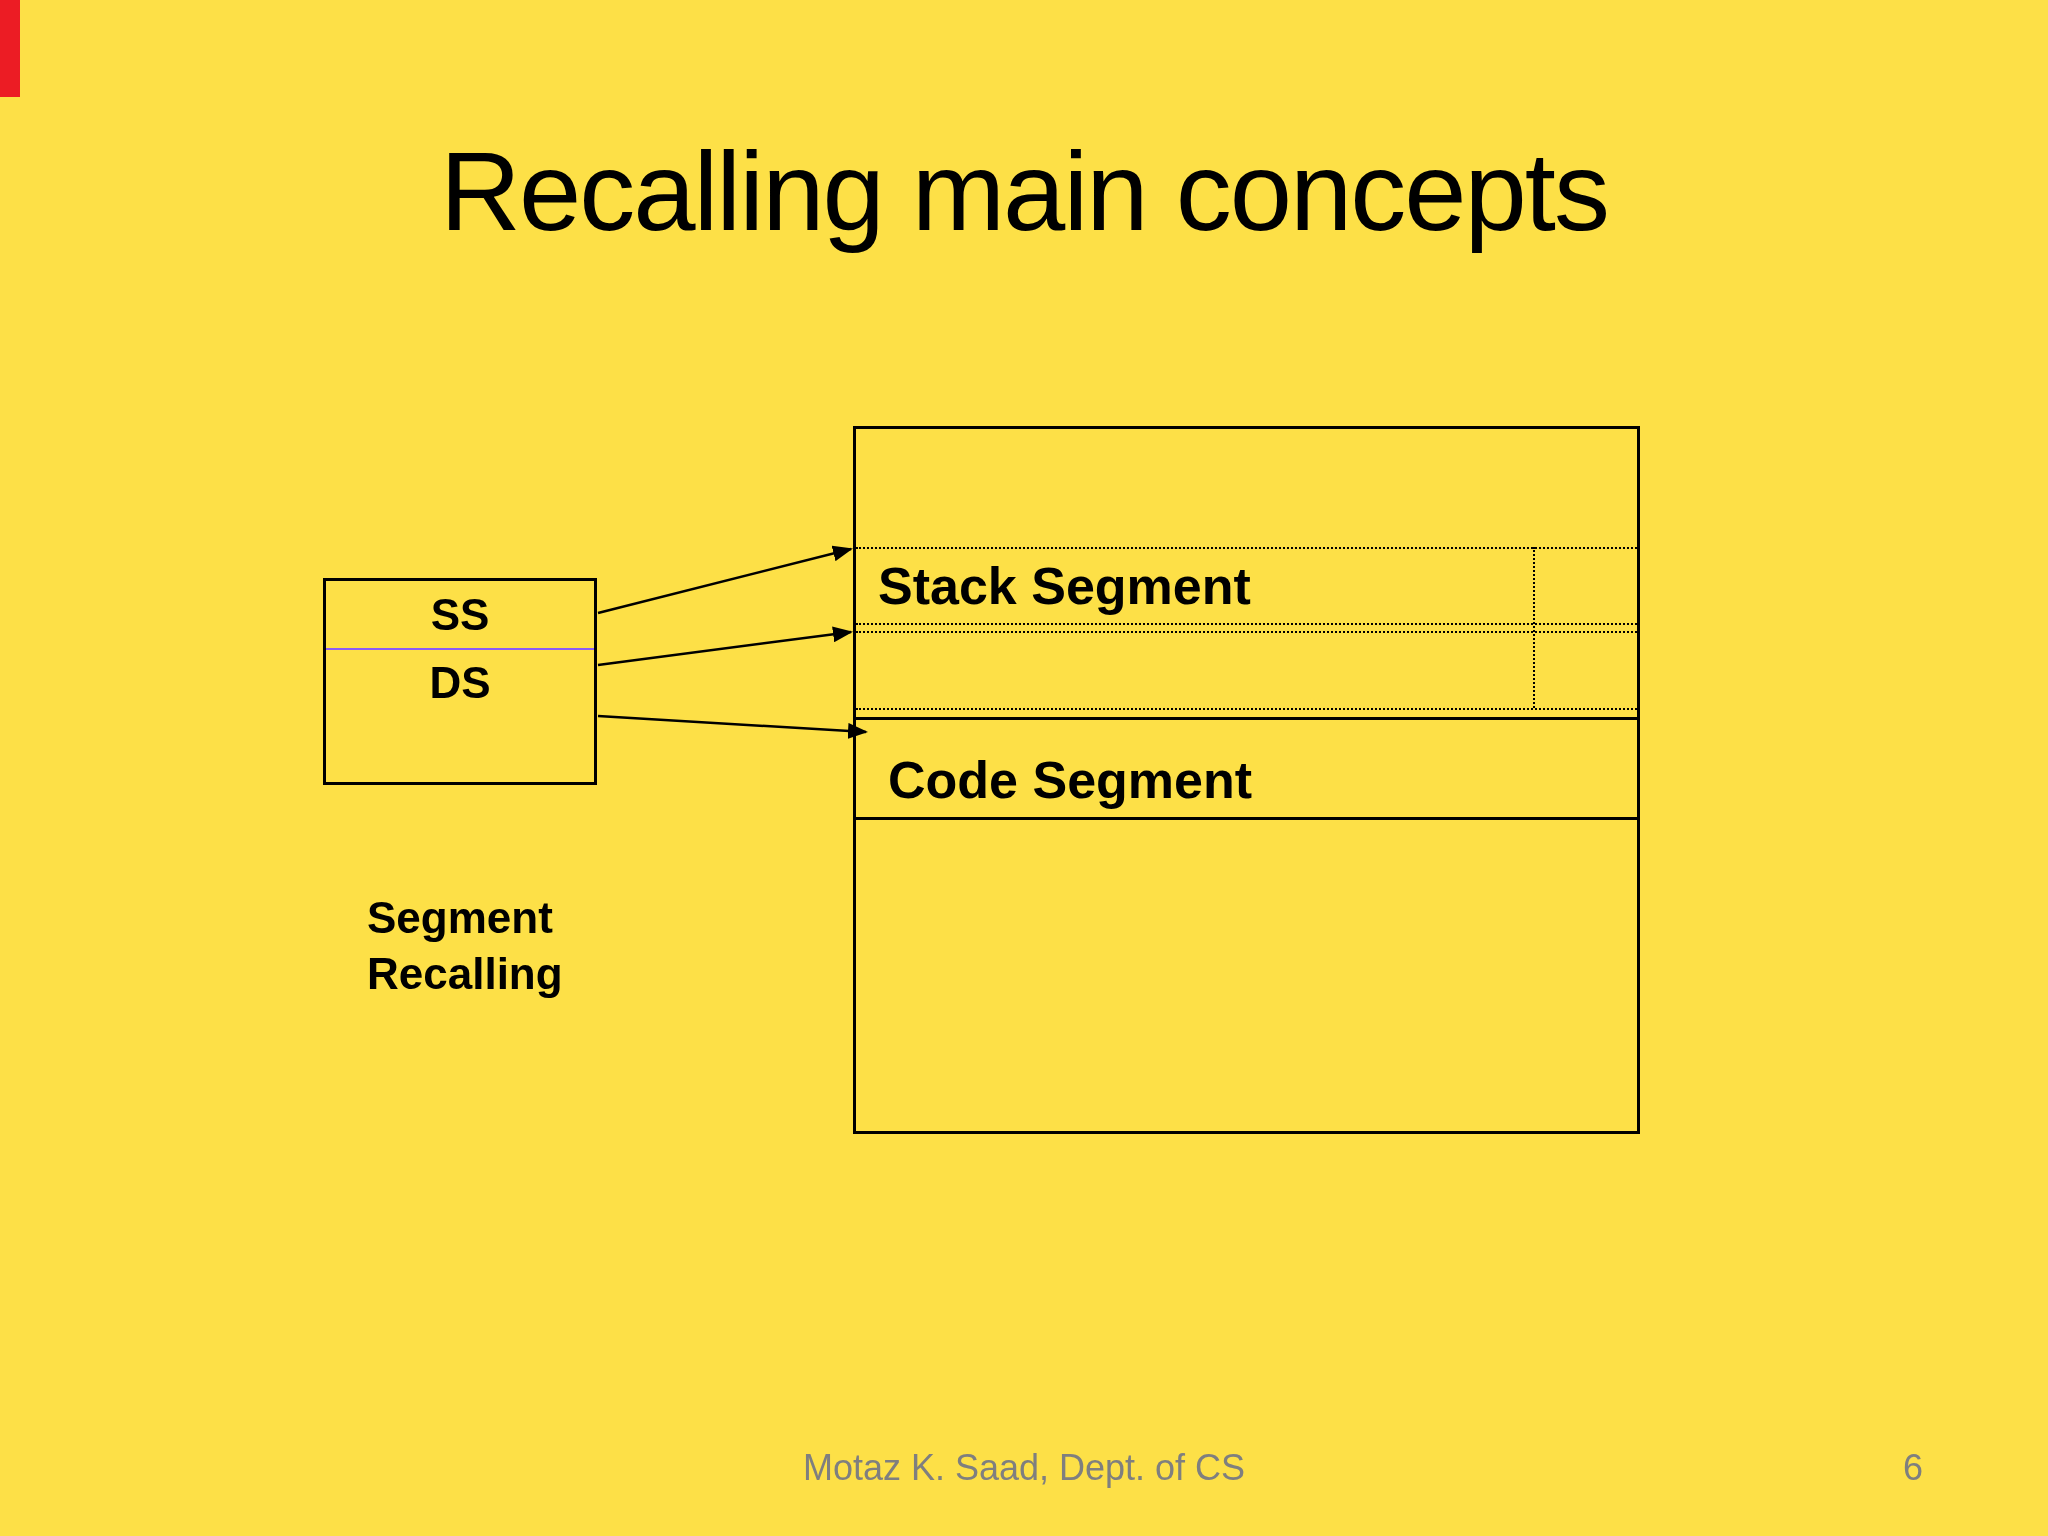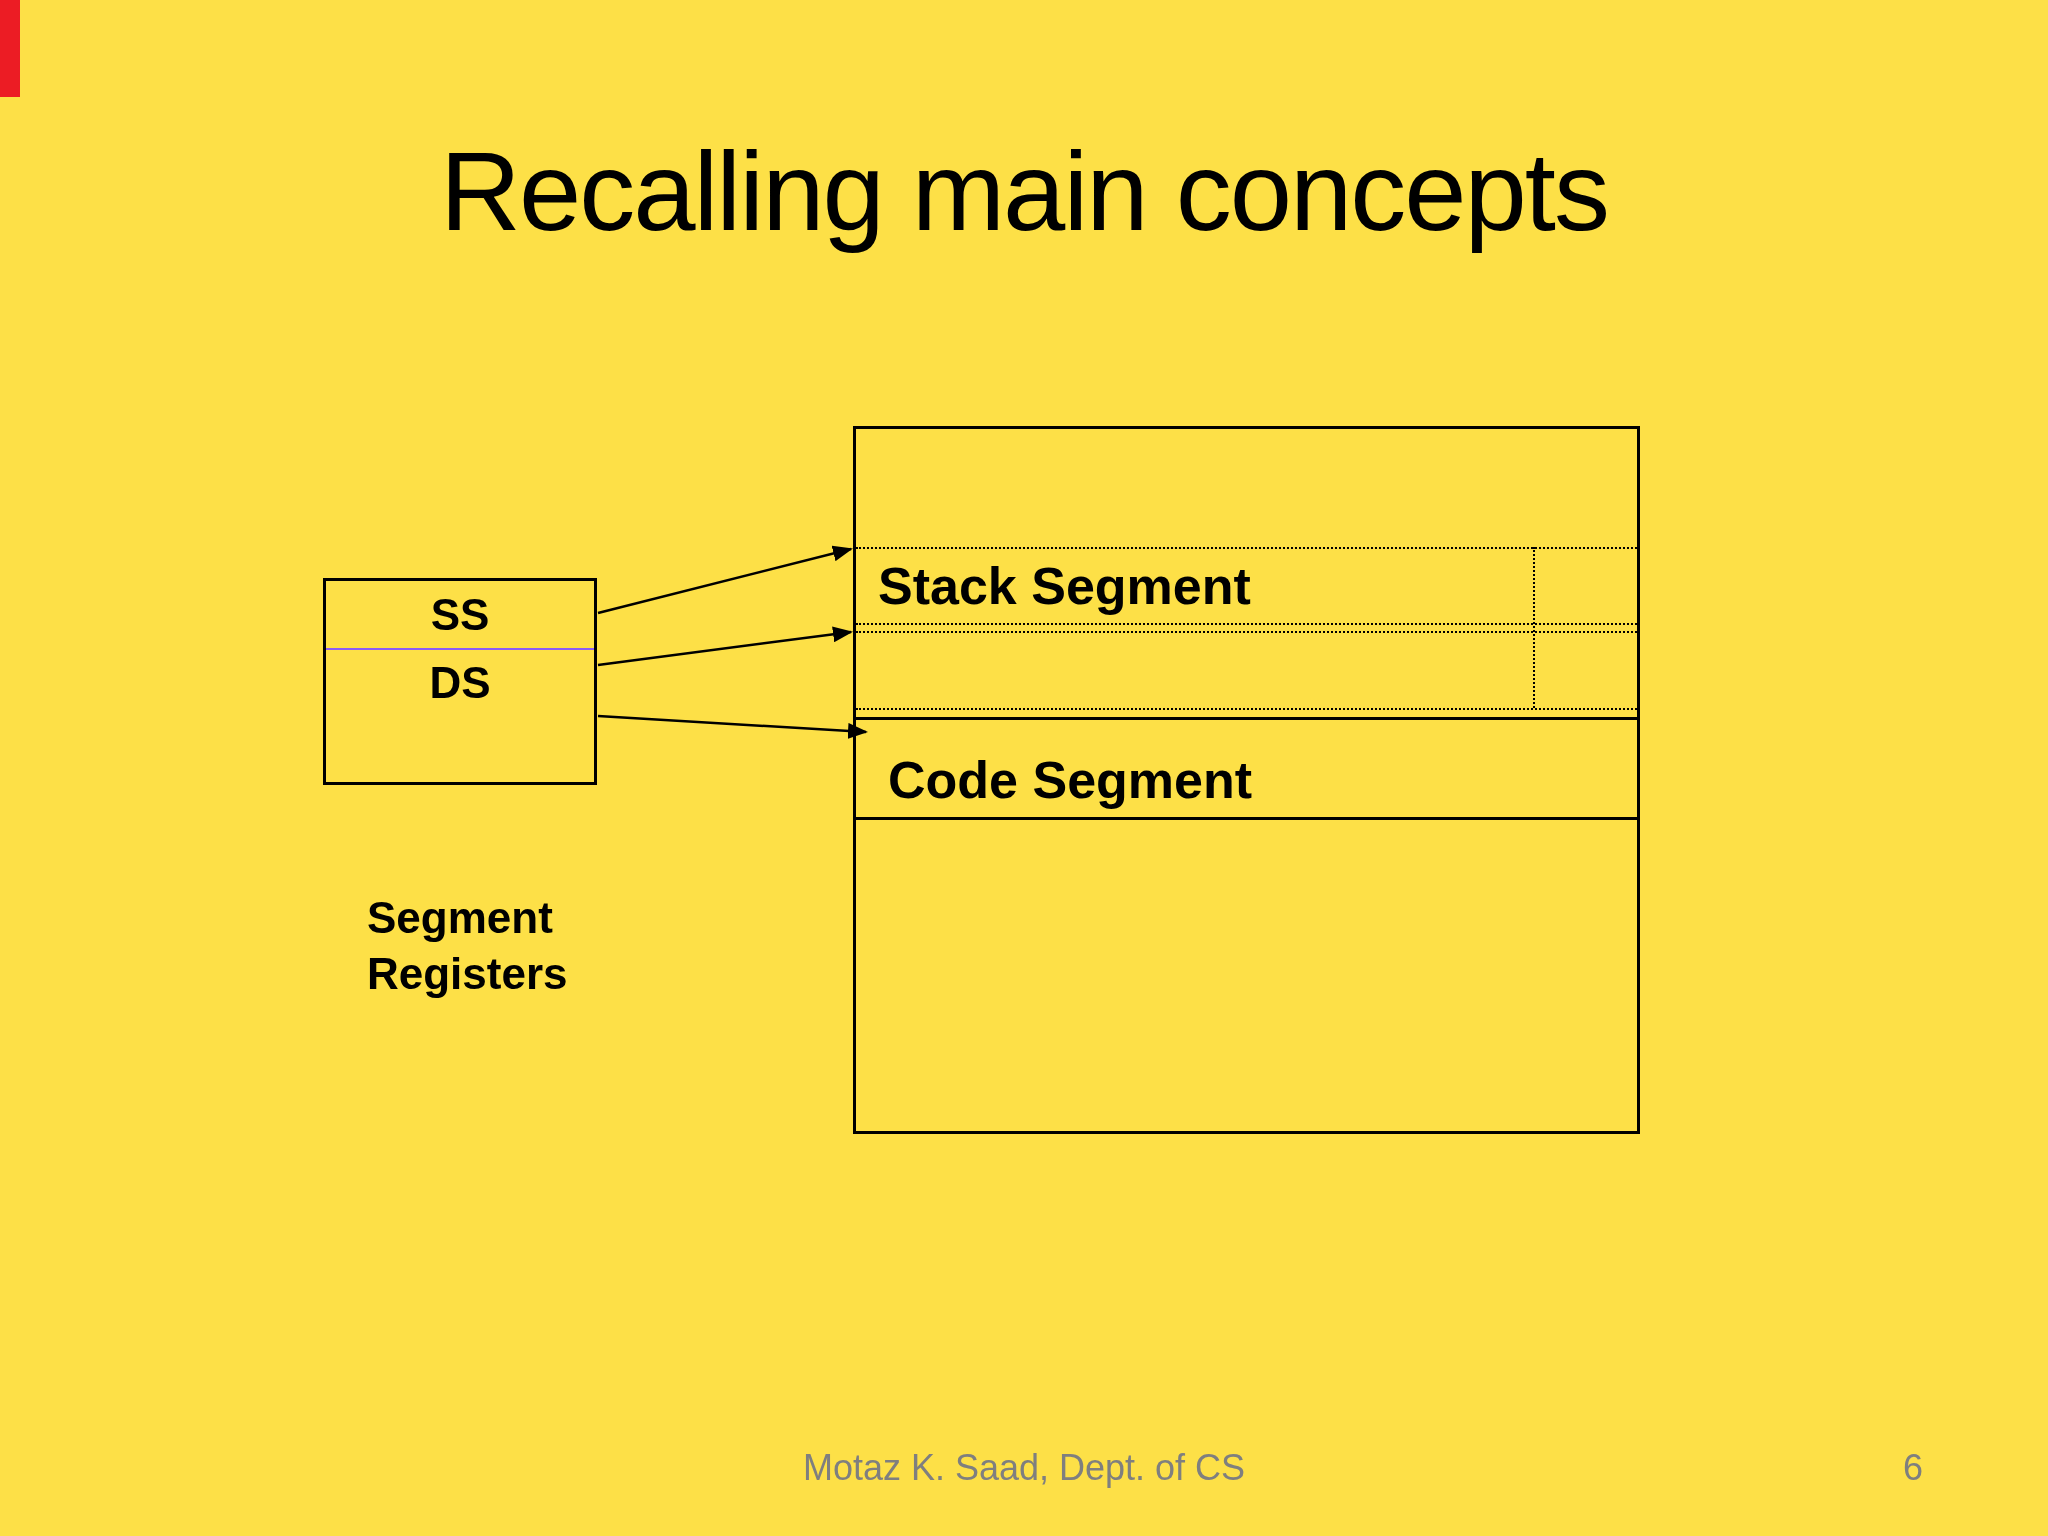--- a/index.html
+++ b/index.html
@@ -148,21 +148,21 @@
 
   <h1 class="title">Recalling main concepts</h1>
 
   <div class="reg-box">
     <div class="reg-row">SS</div>
     <div class="reg-row">DS</div>
   </div>
 
   <div class="reg-caption">
     <div>Segment</div>
-    <div>Registers</div>
+    <div>Recalling</div>
   </div>
 
   <div class="mem-box">
     <div class="hline dotted l1"></div>
     <div class="seg-row seg-stack">Stack Segment</div>
     <div class="hline dotted l2a"></div>
     <div class="hline dotted l2b"></div>
     <div class="hline dotted l3"></div>
     <div class="hline solid s1"></div>
     <div class="seg-row seg-code">Code Segment</div>

